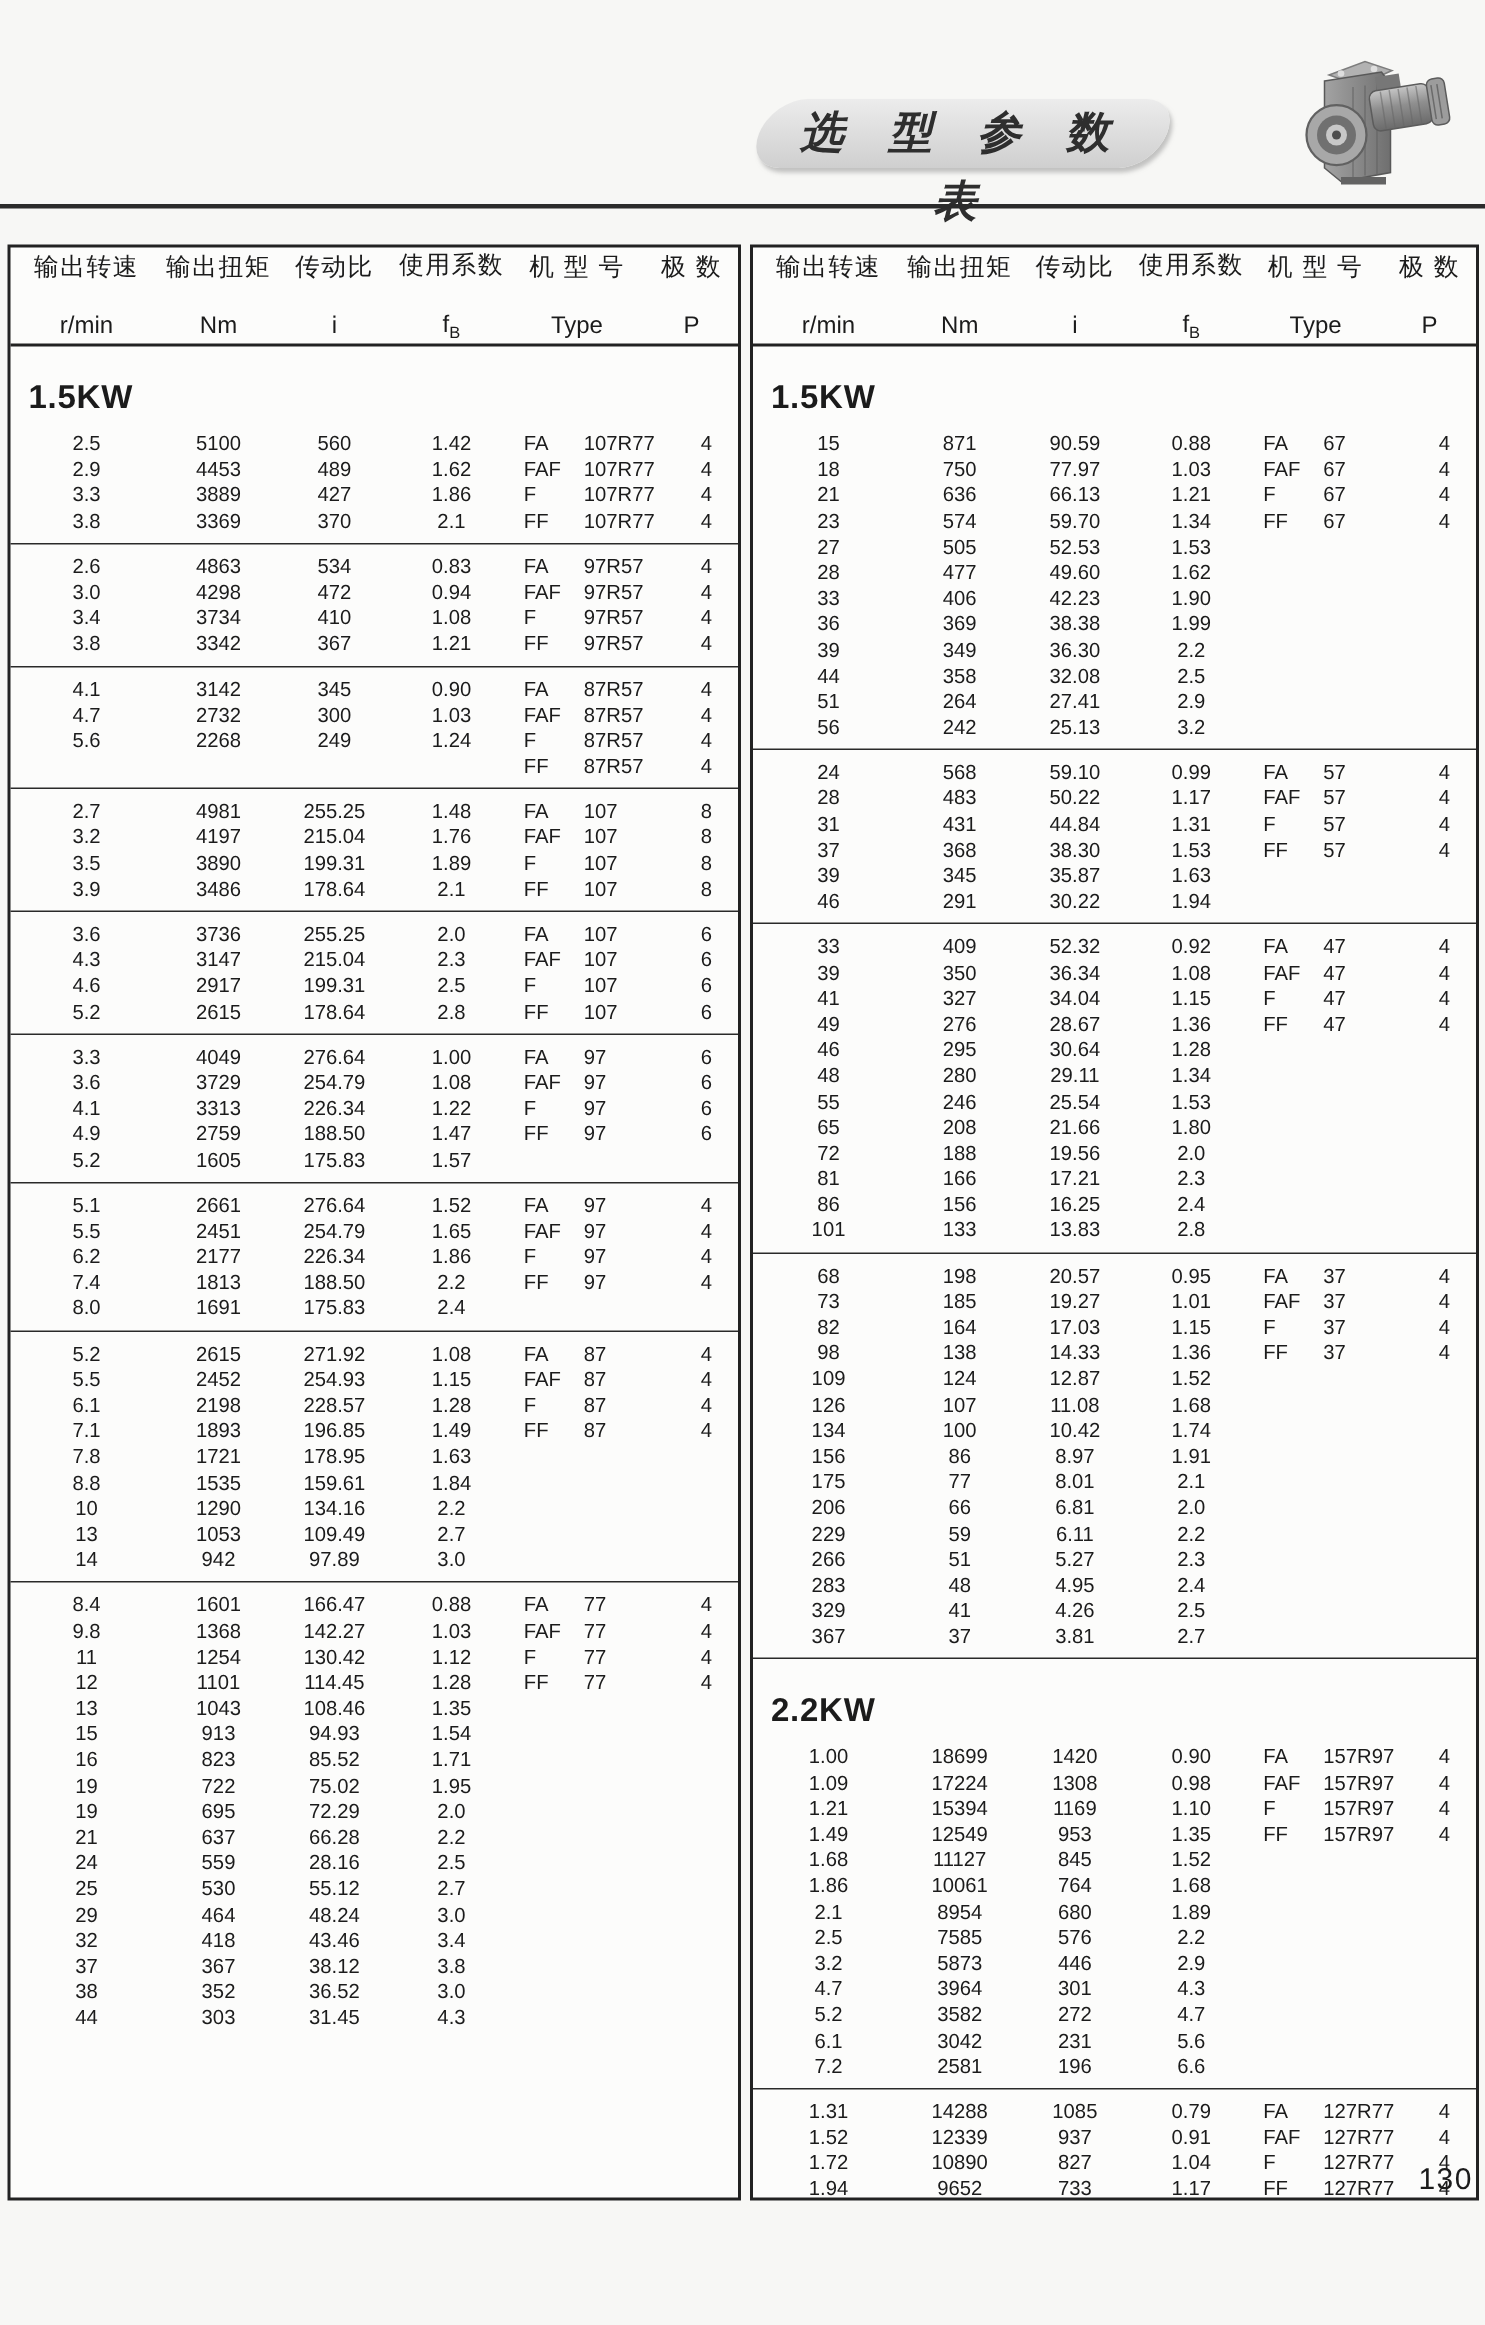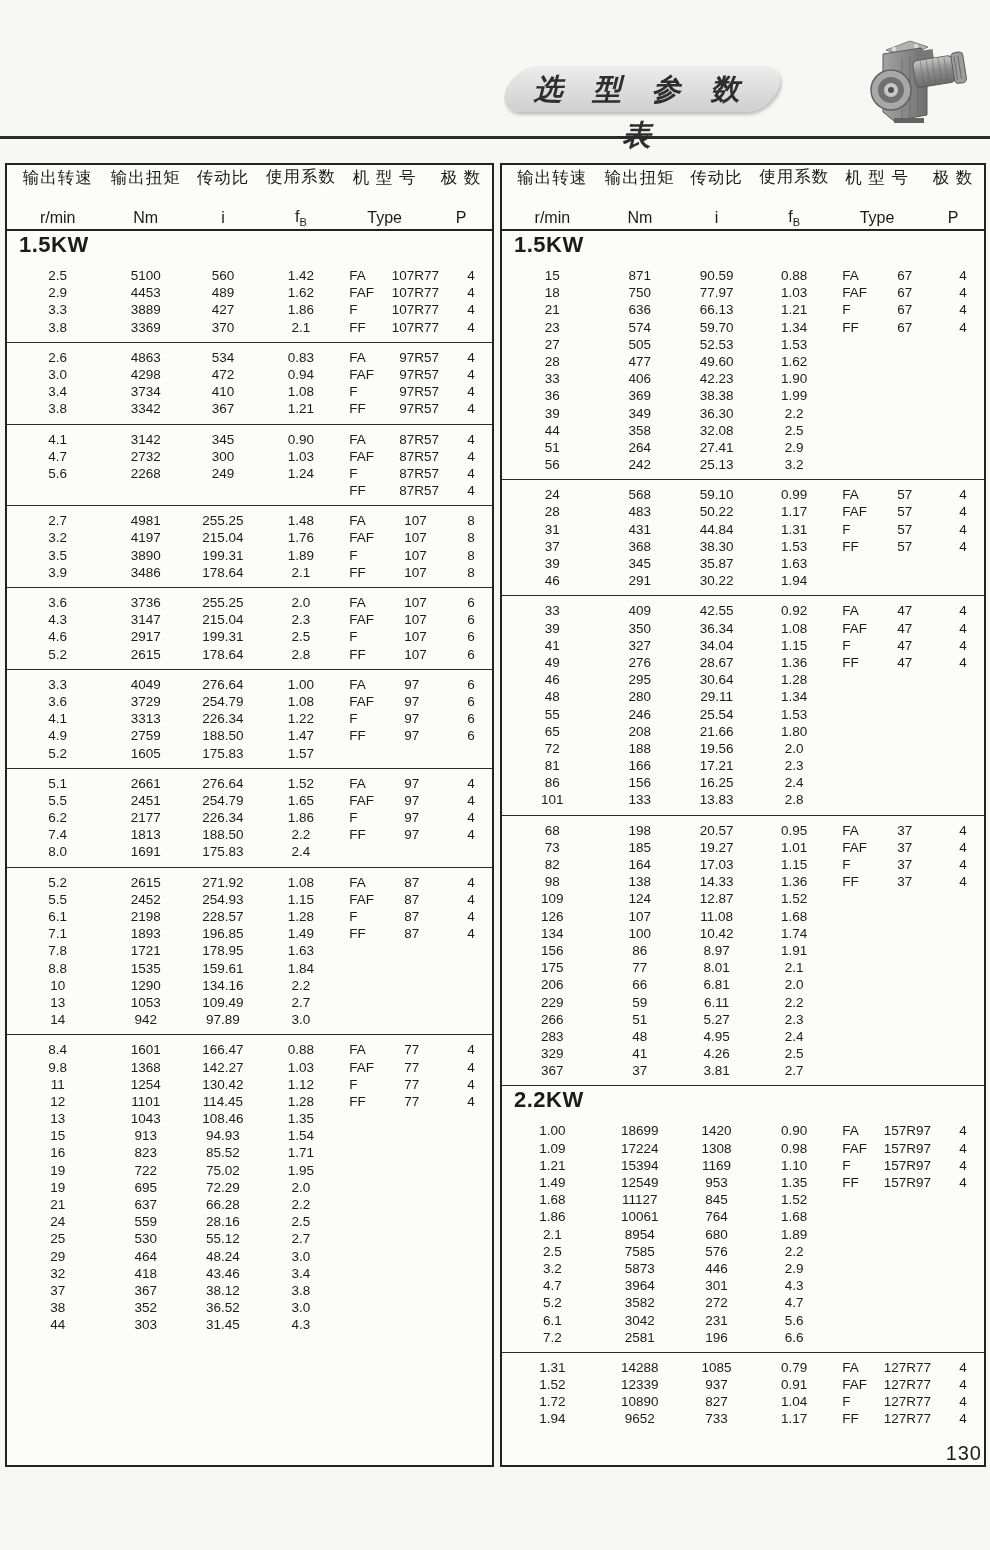--- a/index.html
+++ b/index.html
@@ -24,28 +24,28 @@
   .thead-left{width:68.5%;display:grid;grid-template-columns:30.5% 22.5% 24% 23%;}
   .thead-right{width:31.5%;display:flex;}
   .hcell{display:flex;flex-direction:column;justify-content:center;gap:20px;text-align:center;}
   .h-zh{font-size:16.5px;letter-spacing:1px;}
   .h-unit{font-size:16px;}
   .h-unit sub{font-size:11px;}
   .th-type{flex:1;}
   .th-p{width:62px;}
   .section{}
   .sec-border{border-top:1.6px solid #2a2a2a;}
-  .sec-title{font-weight:bold;font-size:22px;padding:1px 0 3px 12px;letter-spacing:0.5px;}
+  .sec-title{font-weight:bold;font-size:22px;padding:21px 0 3px 12px;letter-spacing:0.5px;}
   .group{display:flex;align-items:flex-start;padding:6px 0;}
   .g-border{border-top:1.6px solid #2a2a2a;}
   .g-rows{width:68.5%;}
   .drow{display:grid;grid-template-columns:30.5% 22.5% 24% 23%;height:17.2px;
         line-height:17.2px;font-size:13.5px;text-align:center;}
   .g-types{width:31.5%;display:flex;flex-direction:column;padding-left:10px;box-sizing:border-box;}
-  .trow{display:flex;height:17.2px;line-height:17.2px;font-size:13.5px;gap:15px;}
+  .trow{display:flex;height:17.2px;line-height:17.2px;font-size:13.5px;}
   .t-prefix{width:40px;text-align:left;}
   .t-model{flex:1;text-align:left;}
   .t-p{width:34px;text-align:center;margin-right:4px;flex:none;}
   .page-number{position:absolute;right:8px;top:1442px;font-size:20px;letter-spacing:1px;}
 </style>
 </head>
 <body>
 
 <div class="page">
 
@@ -884,21 +884,21 @@
               <span class="t-model">57</span>
               <span class="t-p">4</span>
             </div>
           </div>
         </div>
         <div class="group g-border">
           <div class="g-rows">
             <div class="drow">
               <div>33</div>
               <div>409</div>
-              <div>42.55</div>
+              <div>52.32</div>
               <div>0.92</div>
             </div>
             <div class="drow">
               <div>39</div>
               <div>350</div>
               <div>36.34</div>
               <div>1.08</div>
             </div>
             <div class="drow">
               <div>41</div>

